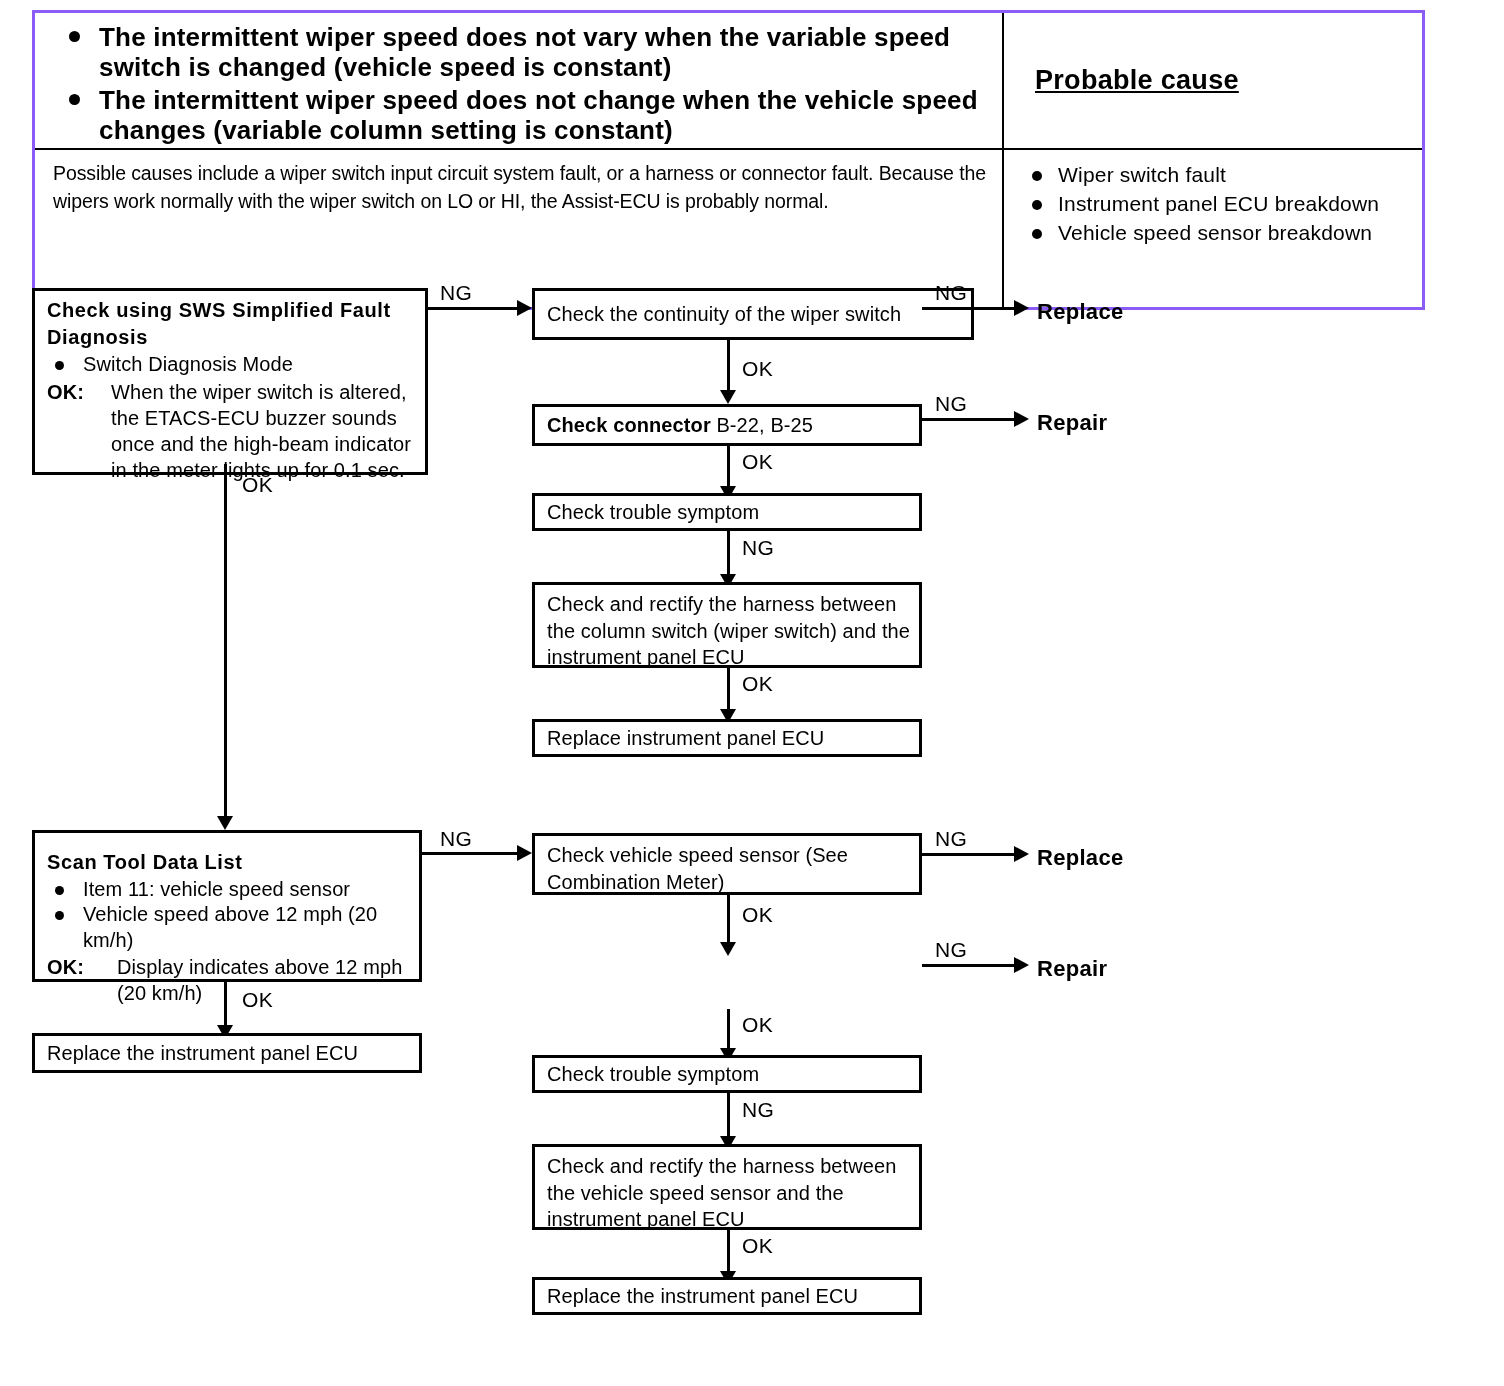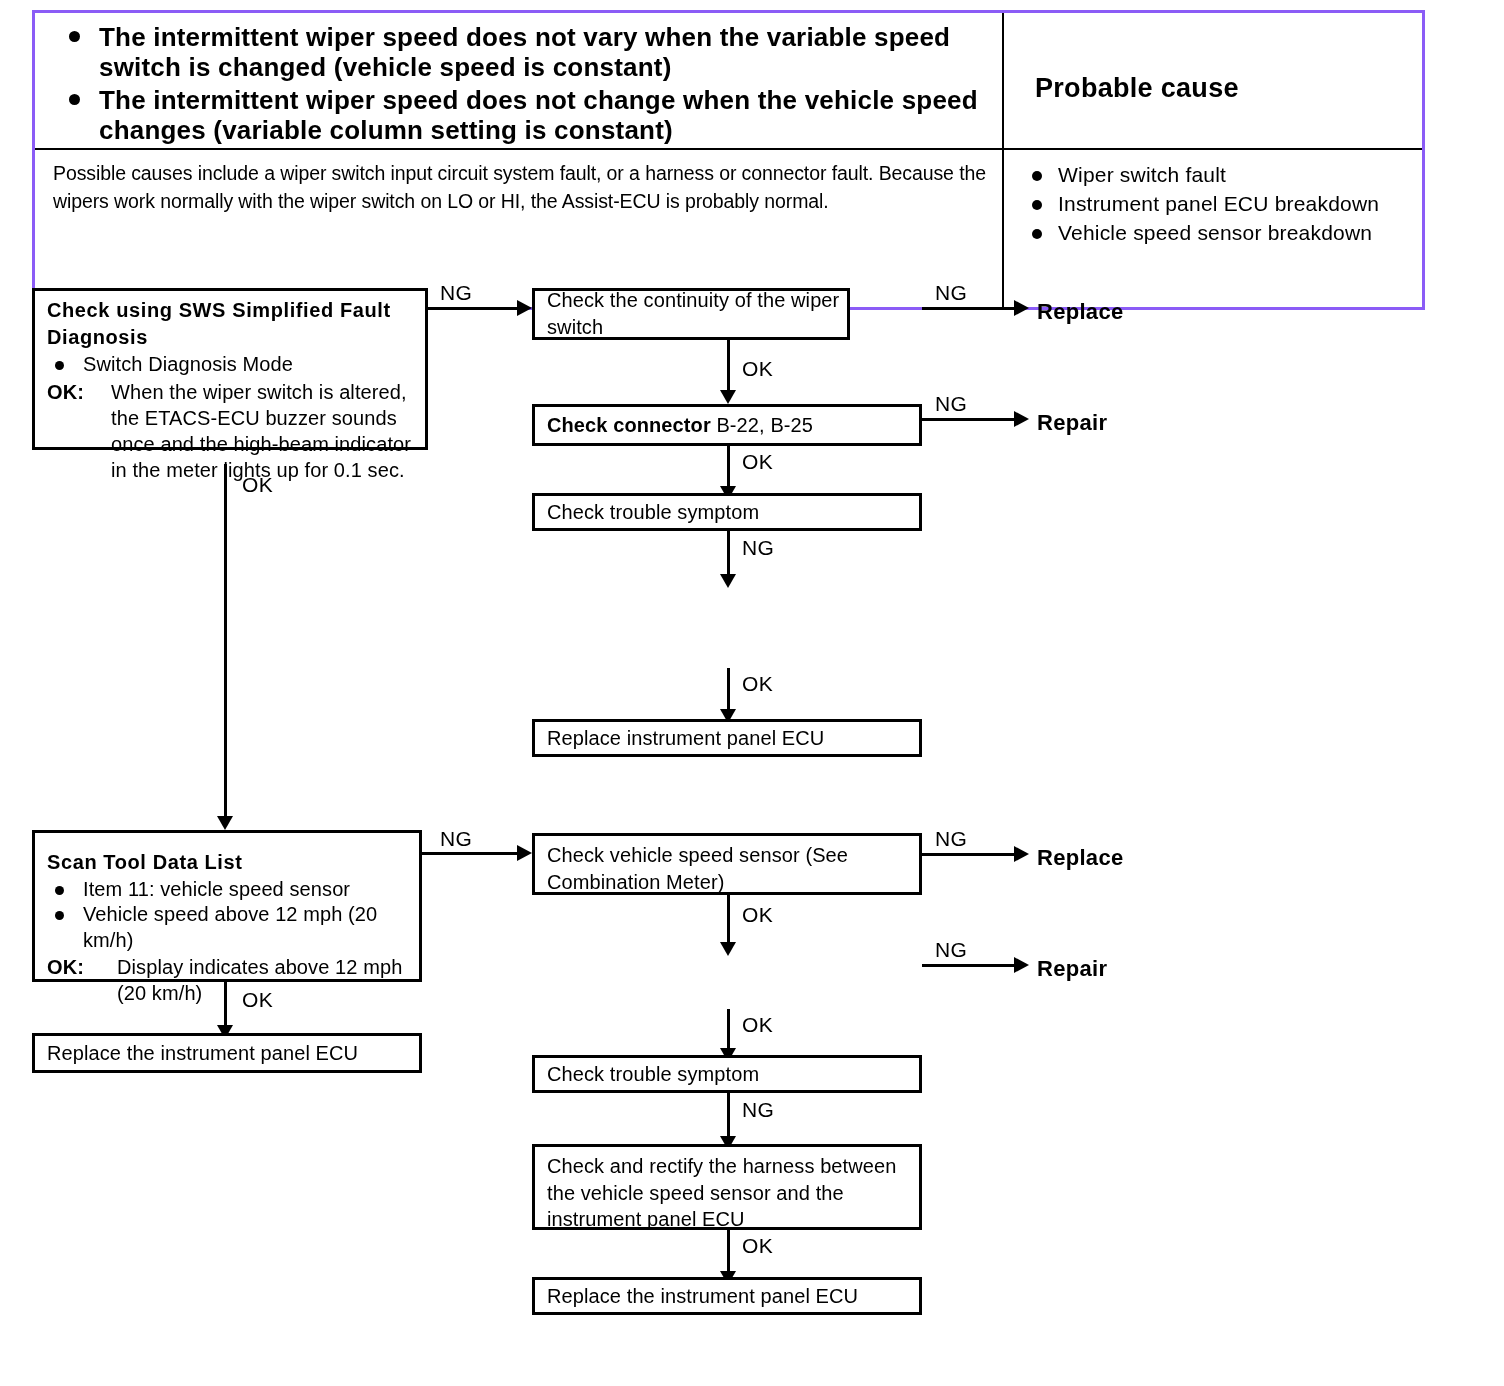--- a/index.html
+++ b/index.html
@@ -75,24 +75,25 @@
     left: 20px;
     top: 9px;
     width: 11px;
     height: 11px;
     background: #000;
     border-radius: 50%;
   }
   .probable-head {
     position: absolute;
     left: 1000px;
-    top: 60px;
+    top: 52px;
     font-size: 27px;
     font-weight: bold;
     letter-spacing: 0.3px;
+    text-decoration: underline;
   }
   .cause-para {
     position: absolute;
     left: 18px;
     top: 147px;
     width: 950px;
     font-size: 19.5px;
     line-height: 1.42;
     letter-spacing: -0.1px;
   }
@@ -246,41 +247,41 @@
         <span class="bullet"></span>
         <span>Instrument panel ECU breakdown</span>
       </li>
       <li>
         <span class="bullet"></span>
         <span>Vehicle speed sensor breakdown</span>
       </li>
     </ul>
   </div>
 
-  <div class="fbox" style="left:32px; top:288px; width:396px; height:162px;">
+  <div class="fbox" style="left:32px; top:288px; width:396px; height:187px;">
     <div class="ftext" style="top:6px; font-size:20px;">
       <div class="b" style="letter-spacing:0.6px;">Check using SWS Simplified Fault Diagnosis</div>
       <ul class="tight-list" style="margin-top:2px;">
         <li>
           <span class="bullet"></span>
           <span>Switch Diagnosis Mode</span>
         </li>
       </ul>
       <div class="ok-block" style="margin-top:1px;">
         <span class="ok-label">OK:</span>
         <span>When the wiper switch is altered, the ETACS-ECU buzzer sounds once and the high-beam indicator in the meter lights up for 0.1 sec.</span>
       </div>
     </div>
   </div>
 
   <div class="edge-label" style="left:440px; top:281px;">NG</div>
   <div class="hline" style="left:428px; top:307px; width:90px;"></div>
   <div class="arrow-right" style="left:517px; top:300px;"></div>
 
-  <div class="fbox" style="left:532px; top:288px; width:318px; height:52px;">
+  <div class="fbox" style="left:532px; top:288px; width:442px; height:52px;">
     <div class="ftext center-v">Check the continuity of the wiper switch</div>
   </div>
   <div class="hline" style="left:922px; top:307px; width:95px;"></div>
   <div class="arrow-right" style="left:1014px; top:300px;"></div>
   <div class="edge-label" style="left:935px; top:281px;">NG</div>
   <div class="term-label" style="left:1037px; top:299px;">Replace</div>
 
   <div class="vline" style="left:727px; top:340px; height:52px;"></div>
   <div class="arrow-down" style="left:720px; top:390px;"></div>
   <div class="edge-label" style="left:742px; top:357px;">OK</div>
@@ -300,20 +301,23 @@
   <div class="edge-label" style="left:742px; top:450px;">OK</div>
 
   <div class="fbox" style="left:532px; top:493px; width:390px; height:38px;">
     <div class="ftext center-v">Check trouble symptom</div>
   </div>
 
   <div class="vline" style="left:727px; top:531px; height:50px;"></div>
   <div class="arrow-down" style="left:720px; top:574px;"></div>
   <div class="edge-label" style="left:742px; top:536px;">NG</div>
 
+  <div class="fbox" style="left:532px; top:582px; width:390px; height:86px;">
+    <div class="ftext" style="top:6px;">Check and rectify the harness between the column switch (wiper switch) and the instrument panel ECU</div>
+  </div>
 
   <div class="vline" style="left:727px; top:668px; height:47px;"></div>
   <div class="arrow-down" style="left:720px; top:709px;"></div>
   <div class="edge-label" style="left:742px; top:672px;">OK</div>
 
   <div class="fbox" style="left:532px; top:719px; width:390px; height:38px;">
     <div class="ftext center-v">Replace instrument panel ECU</div>
   </div>
 
   <div class="vline" style="left:224px; top:464px; height:360px;"></div>

